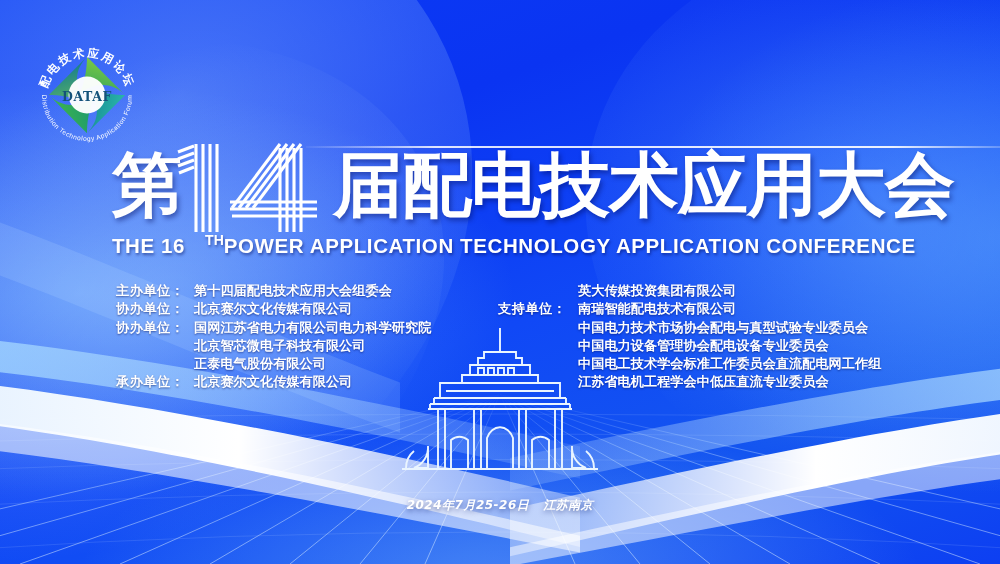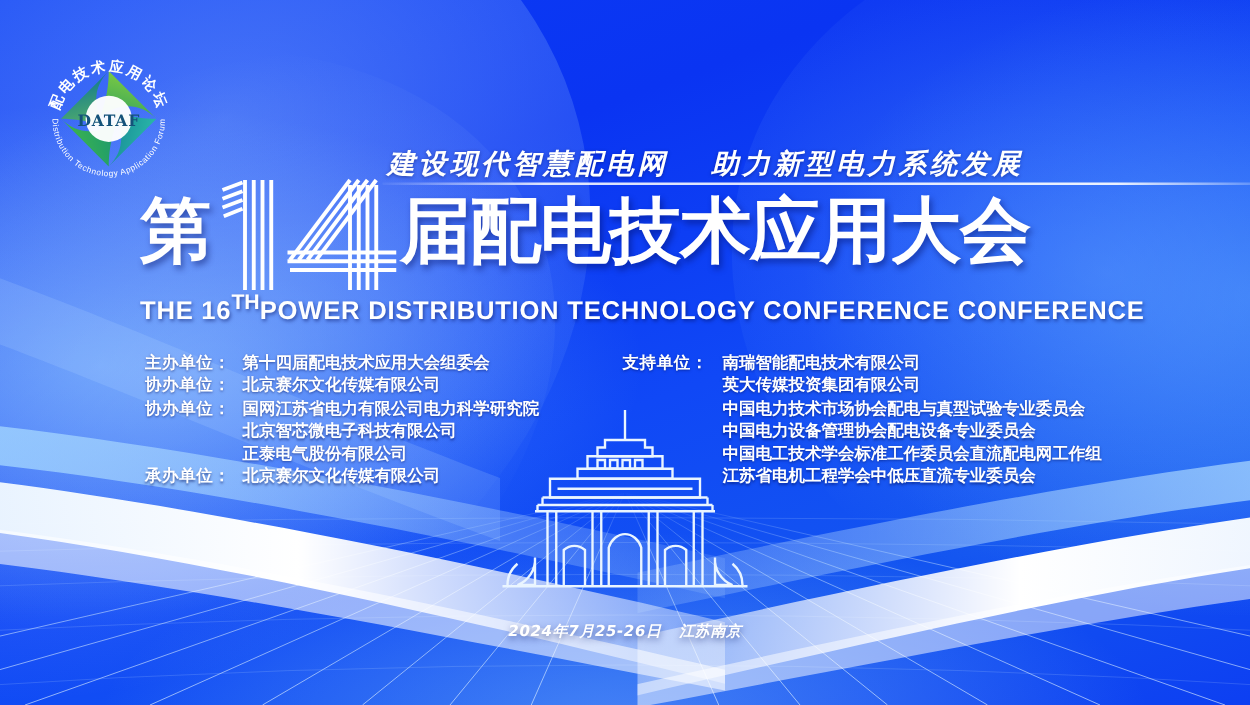--- a/index.html
+++ b/index.html
@@ -52,38 +52,38 @@
   }
   .tagline .gap{ display:inline-block; width:34px; }
   .tagline-rule{
     position:absolute; left:-4px; top:34px; width:716px; height:2px;
     background:linear-gradient(90deg, rgba(255,255,255,.05), rgba(255,255,255,.85) 18%, rgba(255,255,255,.9) 82%, rgba(255,255,255,.1));
   }
 
   .title-row{ position:relative; height:78px; margin-top:-2px; }
   .title-main{
     position:absolute; left:0; top:-4px; white-space:nowrap;
-    font-size:57px; line-height:74px; font-weight:bold; color:#ffffff;
+    font-size:70px; line-height:74px; font-weight:bold; color:#ffffff;
     font-family:"DejaVu Sans","Liberation Sans",sans-serif;
     letter-spacing:-1px;
     text-shadow:2px 3px 5px rgba(0,12,90,.45);
   }
   .title-main .num{
     display:inline-block; width:0; overflow:visible; visibility:hidden;
   }
   #num14{ position:absolute; left:58px; top:-14px; width:150px; height:96px; }
 
   .subtitle{
     margin-top:2px; white-space:nowrap;
     font-size:20.5px; font-weight:bold; color:#ffffff;
     letter-spacing:.6px;
     font-family:"Liberation Sans",sans-serif;
     text-shadow:1px 2px 3px rgba(0,12,90,.5);
   }
-  .subtitle sup{ font-size:17px; vertical-align:super; letter-spacing:0; }
+  .subtitle sup{ font-size:14px; vertical-align:super; letter-spacing:0;margin-left:20px; }
 
   
   #orgs{ position:absolute; left:116px; top:266px; width:810px; display:flex;margin-top:16px; }
   .col-left{ width:382px; }
   .col-right{ width:420px; }
   .org-line{ display:flex; font-size:13.2px; line-height:18.3px; color:#ffffff;
     font-family:"DejaVu Sans","Liberation Sans",sans-serif; font-weight:bold;
     text-shadow:0 1px 2px rgba(0,15,90,.55); white-space:nowrap; }
   .org-label{ width:78px; flex:0 0 78px; letter-spacing:.5px; }
   .org-label.blank{ visibility:hidden; }
@@ -220,21 +220,20 @@
       <textPath href="#arcTop" startOffset="50%" text-anchor="middle">配电技术应用论坛</textPath>
     </text>
     <text font-family="'Liberation Sans',sans-serif" font-size="6.6" fill="#ffffff" letter-spacing="0.5">
       <textPath href="#arcBot" startOffset="50%" text-anchor="middle">Distribution Technology Application Forum</textPath>
     </text>
   </svg>
 
   <div id="headline">
 
     <div class="tagline-row">
-      <div class="tagline"><span>建设现代智慧配电网</span><span class="gap"></span><span>助力新型电力系统发展</span></div>
       <div class="tagline-rule"></div>
     </div>
 
     <div class="title-row">
       <div class="title-main"><span>第</span><span class="num">14</span><span style="display:inline-block;width:152px"></span><span>届配电技术应用大会</span></div>
 
       <svg id="num14" viewBox="0 0 150 96">
         <g stroke="#ffffff" stroke-width="3.1" fill="none" stroke-linecap="butt">
 
           <line x1="26" y1="6" x2="26" y2="94"></line>
@@ -257,21 +256,21 @@
           <line x1="124" y1="10" x2="124" y2="94"></line>
           <line x1="131" y1="10" x2="131" y2="94"></line>
 
           <line x1="60" y1="64" x2="147" y2="64"></line>
           <line x1="60" y1="71" x2="147" y2="71"></line>
           <line x1="62" y1="78" x2="147" y2="78"></line>
         </g>
       </svg>
     </div>
 
-    <div class="subtitle"><span>THE 16</span><sup>TH</sup><span>POWER DISTRIBUTION TECHNOLOGY CONFERENCE CONFERENCE</span></div>
+    <div class="subtitle"><span>THE 16</span><sup>TH</sup><span>POWER APPLICATION TECHNOLOGY APPLICATION CONFERENCE</span></div>
   </div>
 
   <div id="orgs">
     <div class="col-left">
       <div class="org-line">
         <span class="org-label">主办单位：</span>
         <span class="org-val">第十四届配电技术应用大会组委会</span>
       </div>
       <div class="org-line">
         <span class="org-label">协办单位：</span>
@@ -290,26 +289,26 @@
         <span class="org-val">正泰电气股份有限公司</span>
       </div>
       <div class="org-line">
         <span class="org-label">承办单位：</span>
         <span class="org-val">北京赛尔文化传媒有限公司</span>
       </div>
     </div>
 
     <div class="col-right">
       <div class="org-line">
+        <span class="org-label blank">支持单位：</span>
+        <span class="org-val">英大传媒投资集团有限公司</span>
+      </div>
+      <div class="org-line">
         <span class="org-label">支持单位：</span>
         <span class="org-val">南瑞智能配电技术有限公司</span>
-      </div>
-      <div class="org-line">
-        <span class="org-label blank">支持单位：</span>
-        <span class="org-val">英大传媒投资集团有限公司</span>
       </div>
       <div class="org-line">
         <span class="org-label blank">支持单位：</span>
         <span class="org-val">中国电力技术市场协会配电与真型试验专业委员会</span>
       </div>
       <div class="org-line">
         <span class="org-label blank">支持单位：</span>
         <span class="org-val">中国电力设备管理协会配电设备专业委员会</span>
       </div>
       <div class="org-line">

